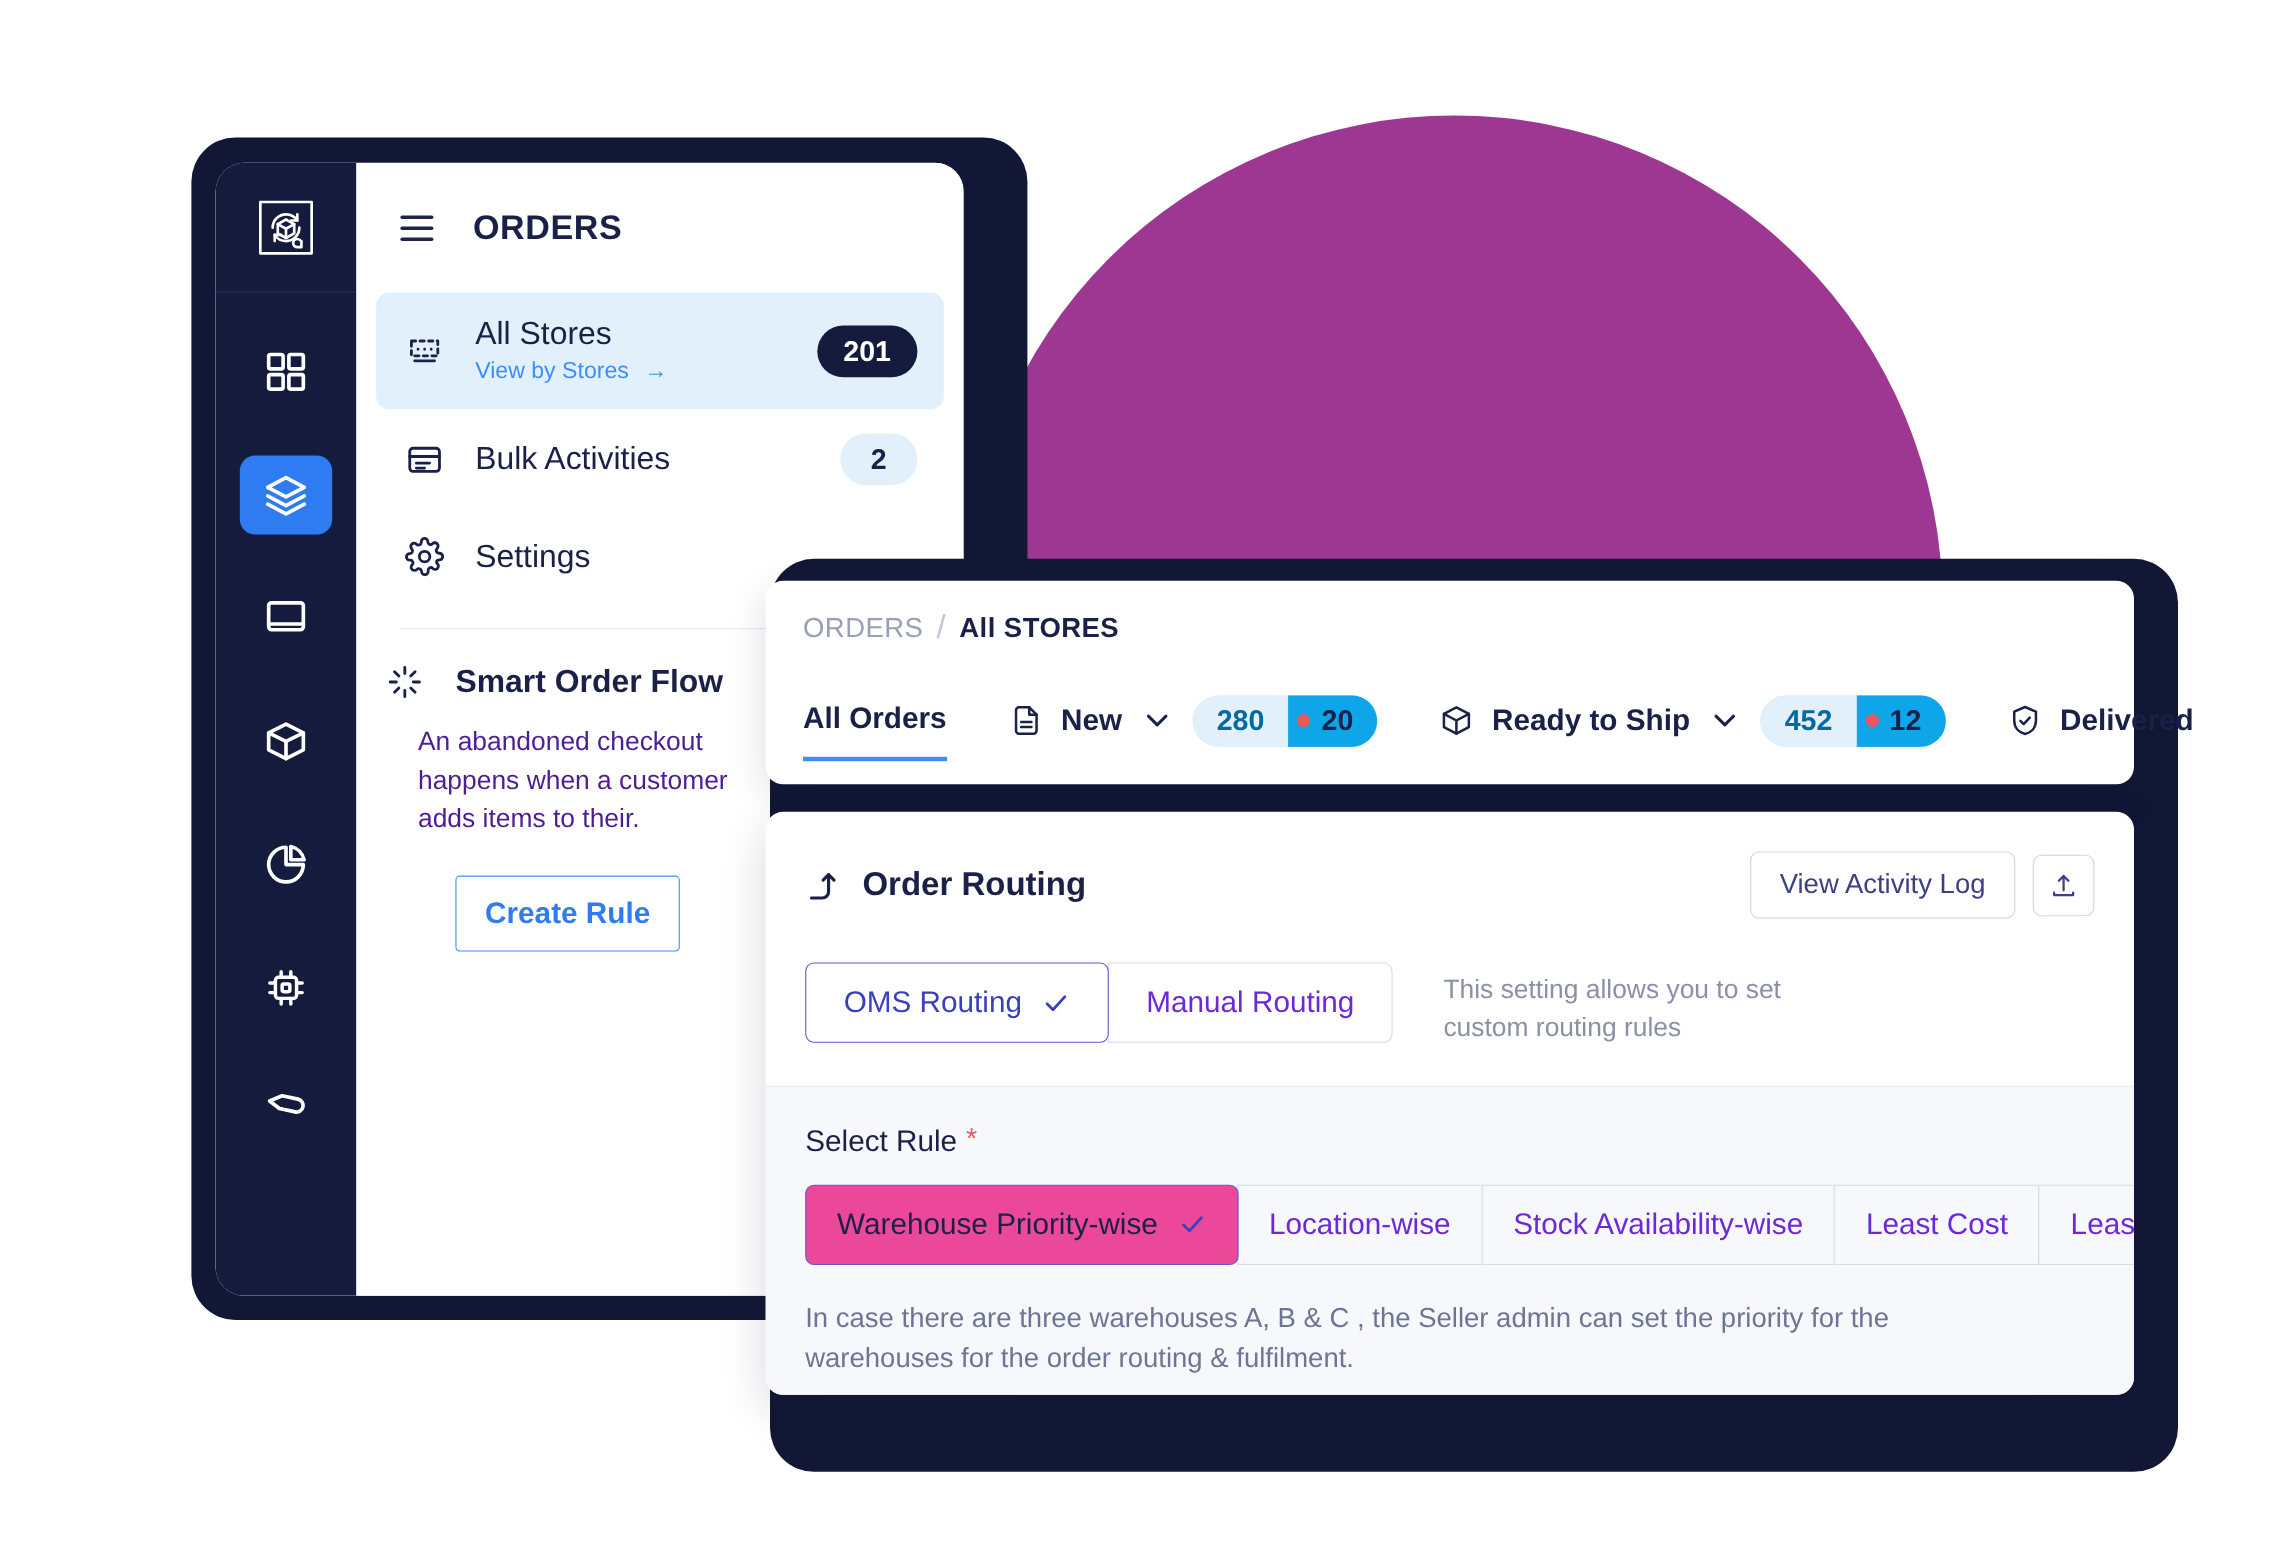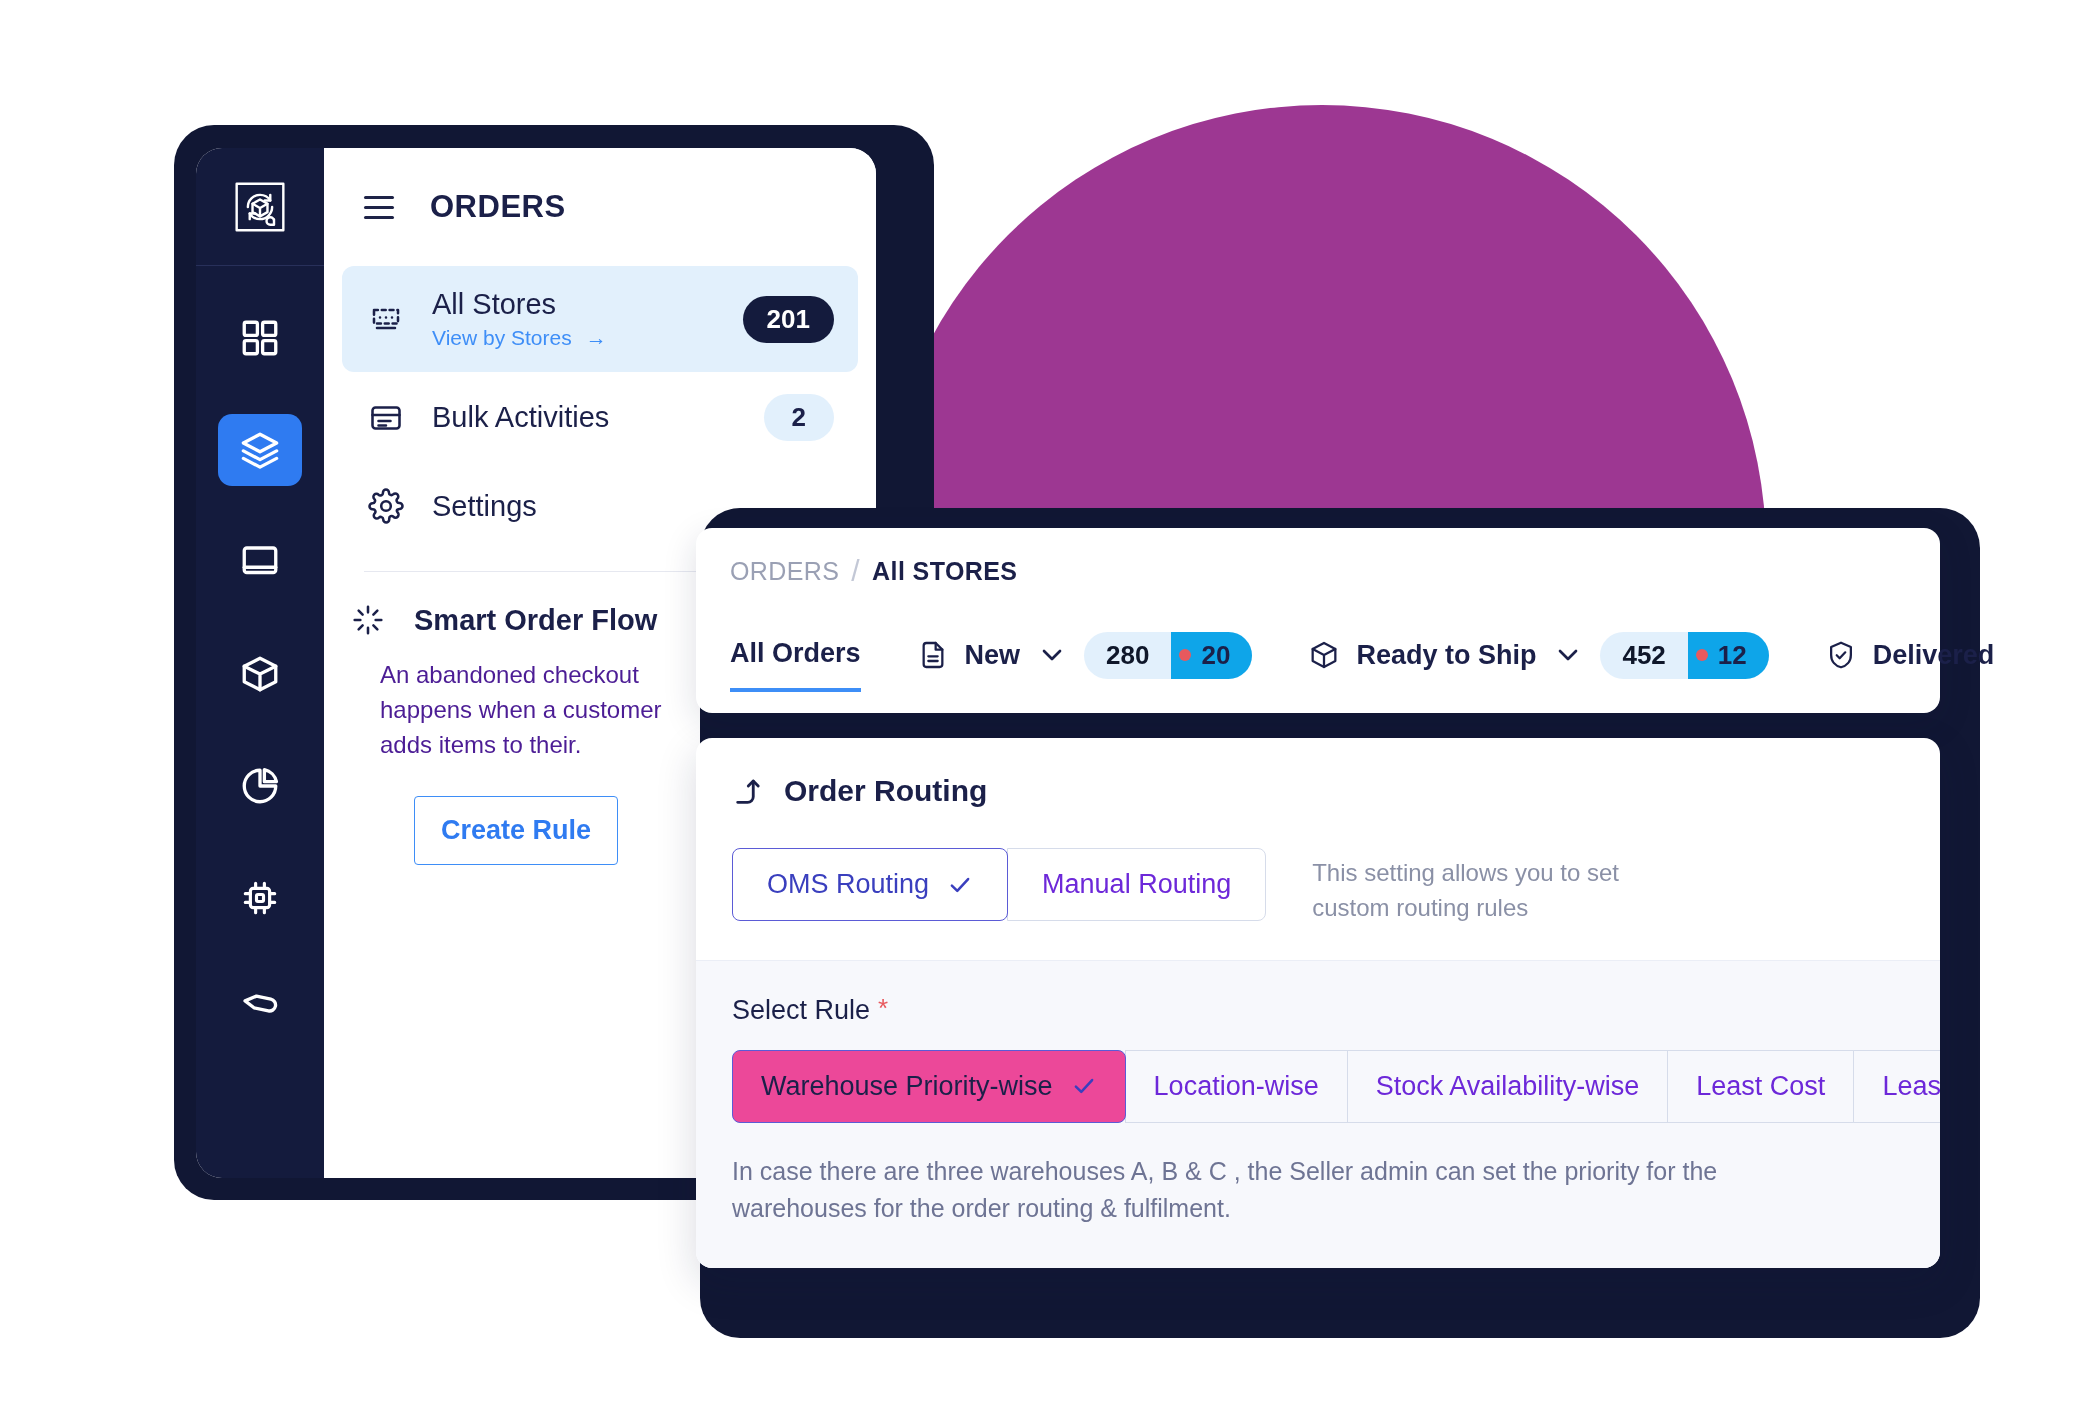--- a/index.html
+++ b/index.html
@@ -155,21 +155,21 @@
   .tab { display: flex; align-items: center; gap: 16px;
     height: 100%; white-space: nowrap; }
   .tab-label { font-size: 27px; color: #1B2049; font-weight: 600; }
   .tab.active { border-bottom: 4px solid #3E8EF7; padding-bottom: 0; }
   .tab svg { width: 32px; height: 32px; flex: none; }
   .chev { width: 22px; height: 22px; }
   .count-pill {
     display: flex; align-items: center; border-radius: 30px;
     overflow: hidden; background: #E2F0FC; flex: none;
   }
-  .count-a { font-size: 26px; color: #0f172a; font-weight: 600;
+  .count-a { font-size: 26px; color: #0369a1; font-weight: 600;
     padding: 8px 22px; }
   .count-b { font-size: 26px; color: #1B2049; font-weight: 600;
     padding: 8px 22px 8px 8px; background: #0ea5e9;
     display: flex; align-items: center; gap: 10px; }
   .dot-red { width: 12px; height: 12px; border-radius: 50%;
     background: #E8595E; flex: none; }
 
   
   .routing-card {
     position: absolute;
@@ -464,20 +464,29 @@
     <div class="routing-top">
 
       <div class="routing-head">
         <div class="routing-title-wrap">
           <svg viewBox="0 0 24 24" fill="none" stroke="#1B2049" stroke-width="2" stroke-linecap="round" stroke-linejoin="round" style="width:34px;height:34px">
             <path d="M4 20h7a4 4 0 0 0 4-4V5"></path>
             <path d="M11.5 8.5 15 5l3.5 3.5"></path>
           </svg>
           <span class="routing-title">Order Routing</span>
         </div>
+        <div class="routing-actions">
+          <button class="btn-outline">View Activity Log</button>
+          <button class="btn-icon">
+            <svg viewBox="0 0 24 24" fill="none" stroke="#3A3F86" stroke-width="1.9" stroke-linecap="round" stroke-linejoin="round">
+              <path d="M12 16V4M8 8l4-4 4 4"></path>
+              <path d="M4 18v2h16v-2"></path>
+            </svg>
+          </button>
+        </div>
       </div>
 
       <div class="routing-body">
         <div class="seg">
           <div class="seg-item sel">
             <span>OMS Routing</span>
             <svg class="tick" viewBox="0 0 24 24" fill="none" stroke="#3A3FBE" stroke-width="2.3" stroke-linecap="round" stroke-linejoin="round">
                 <path d="M4.5 12.5l5 5 10-11"></path>
               </svg>
           </div>

